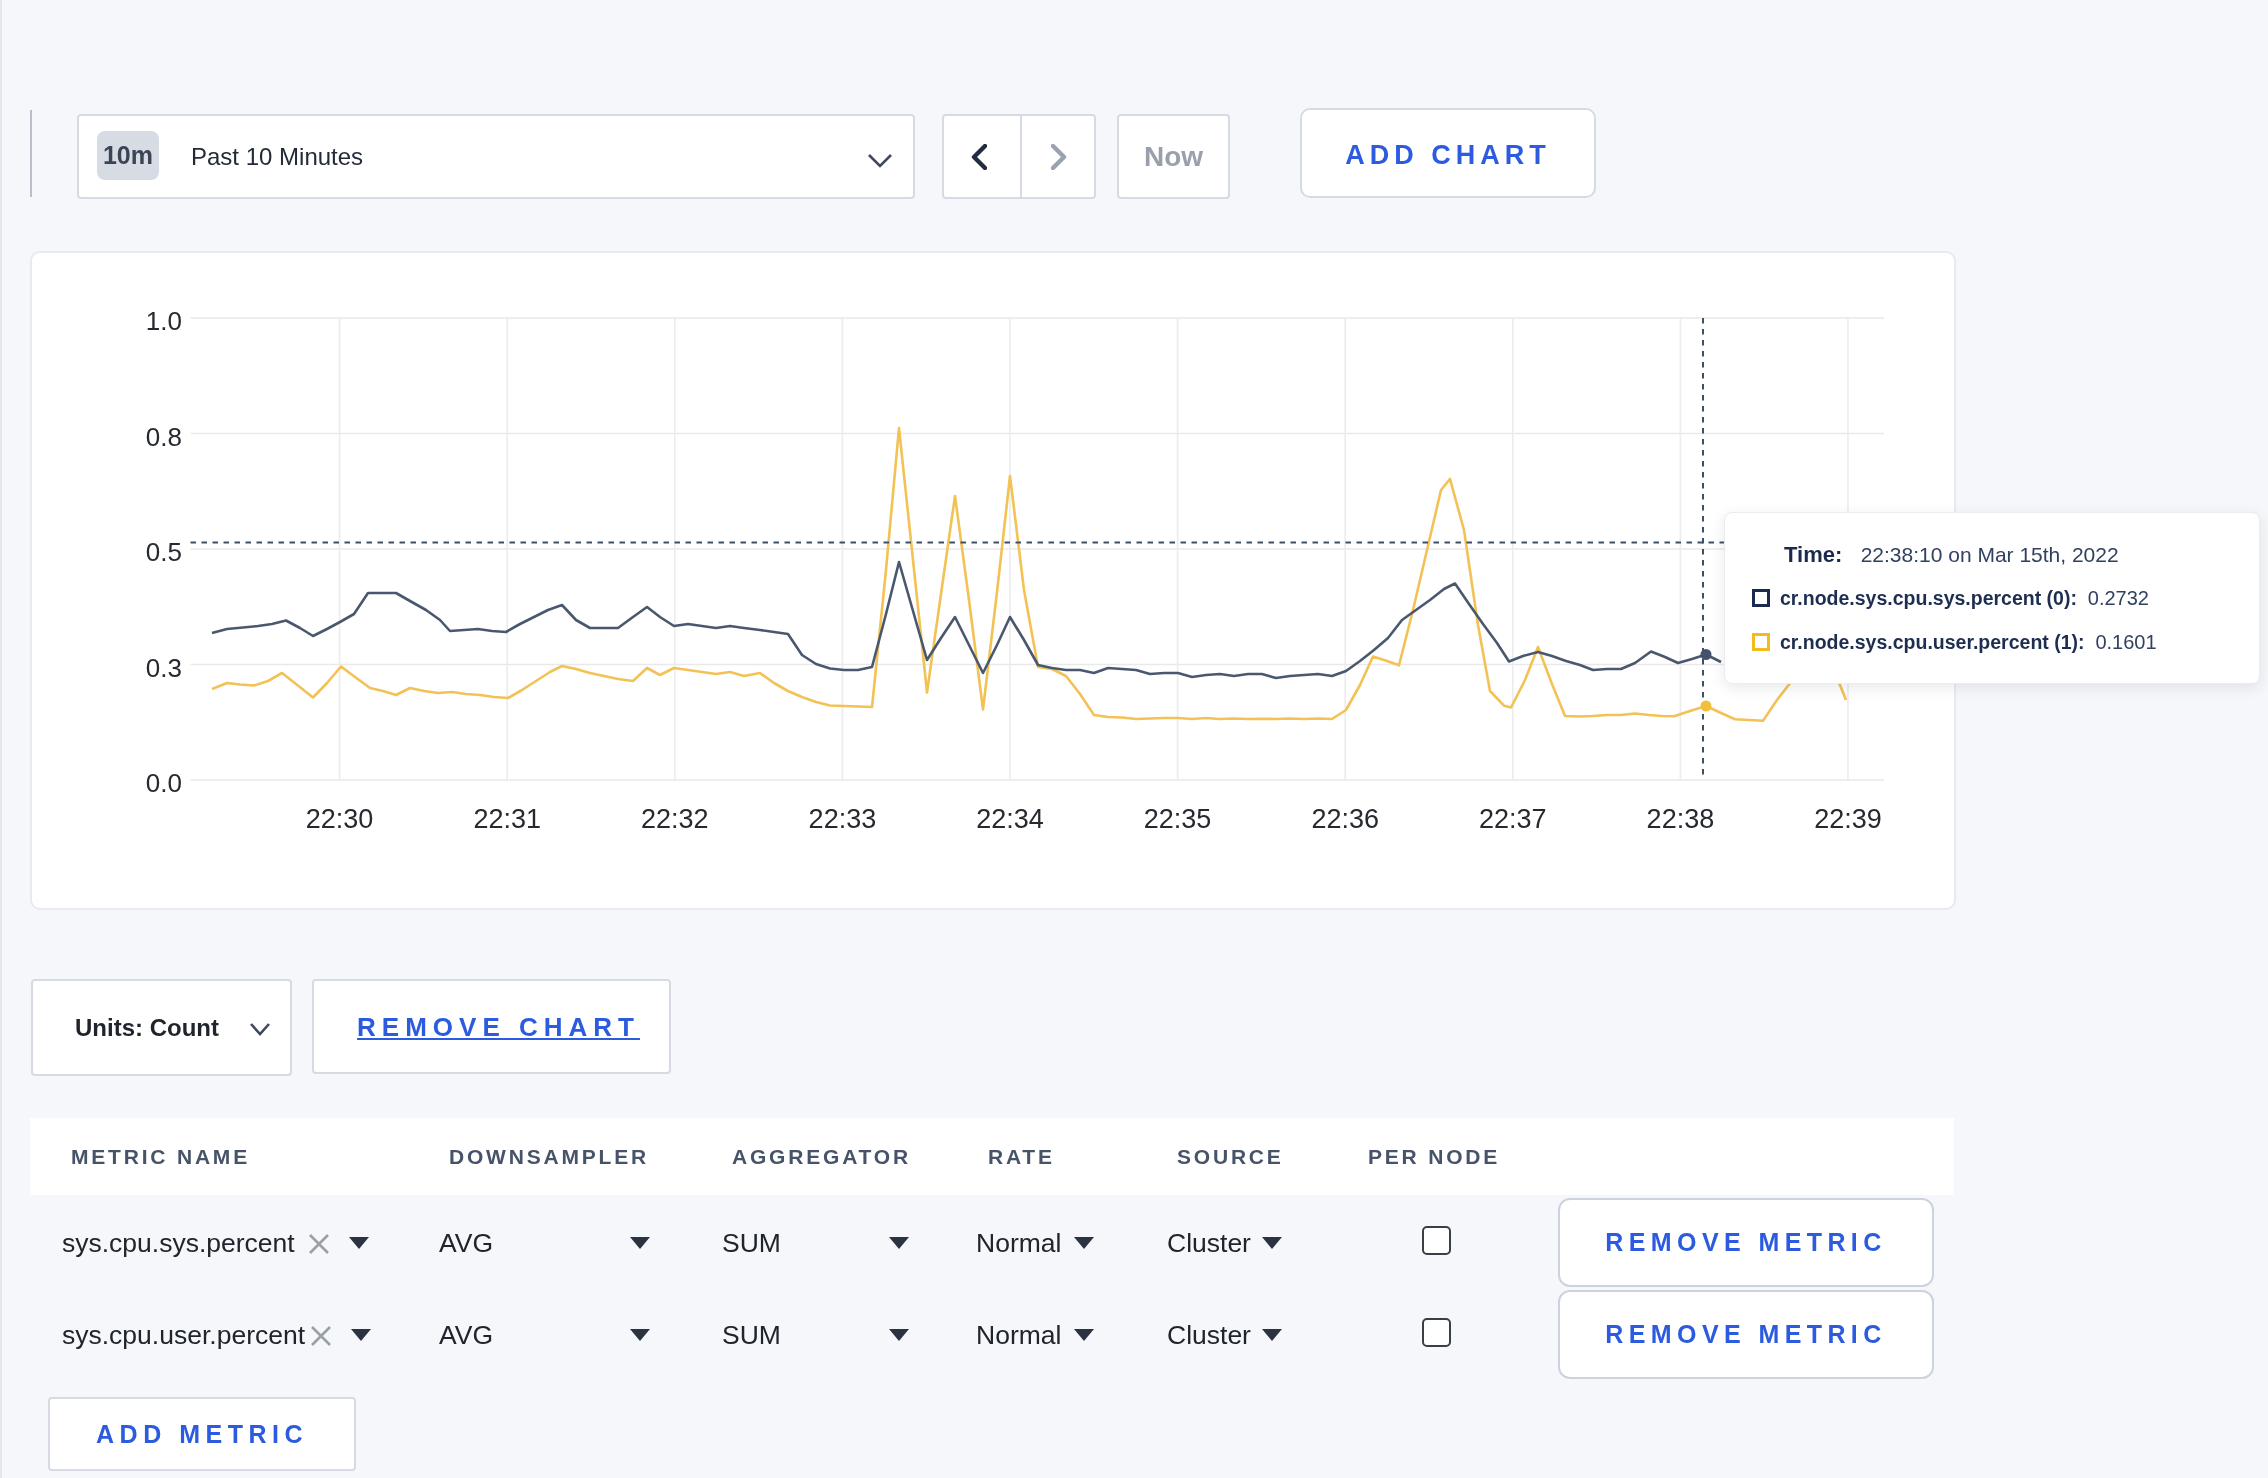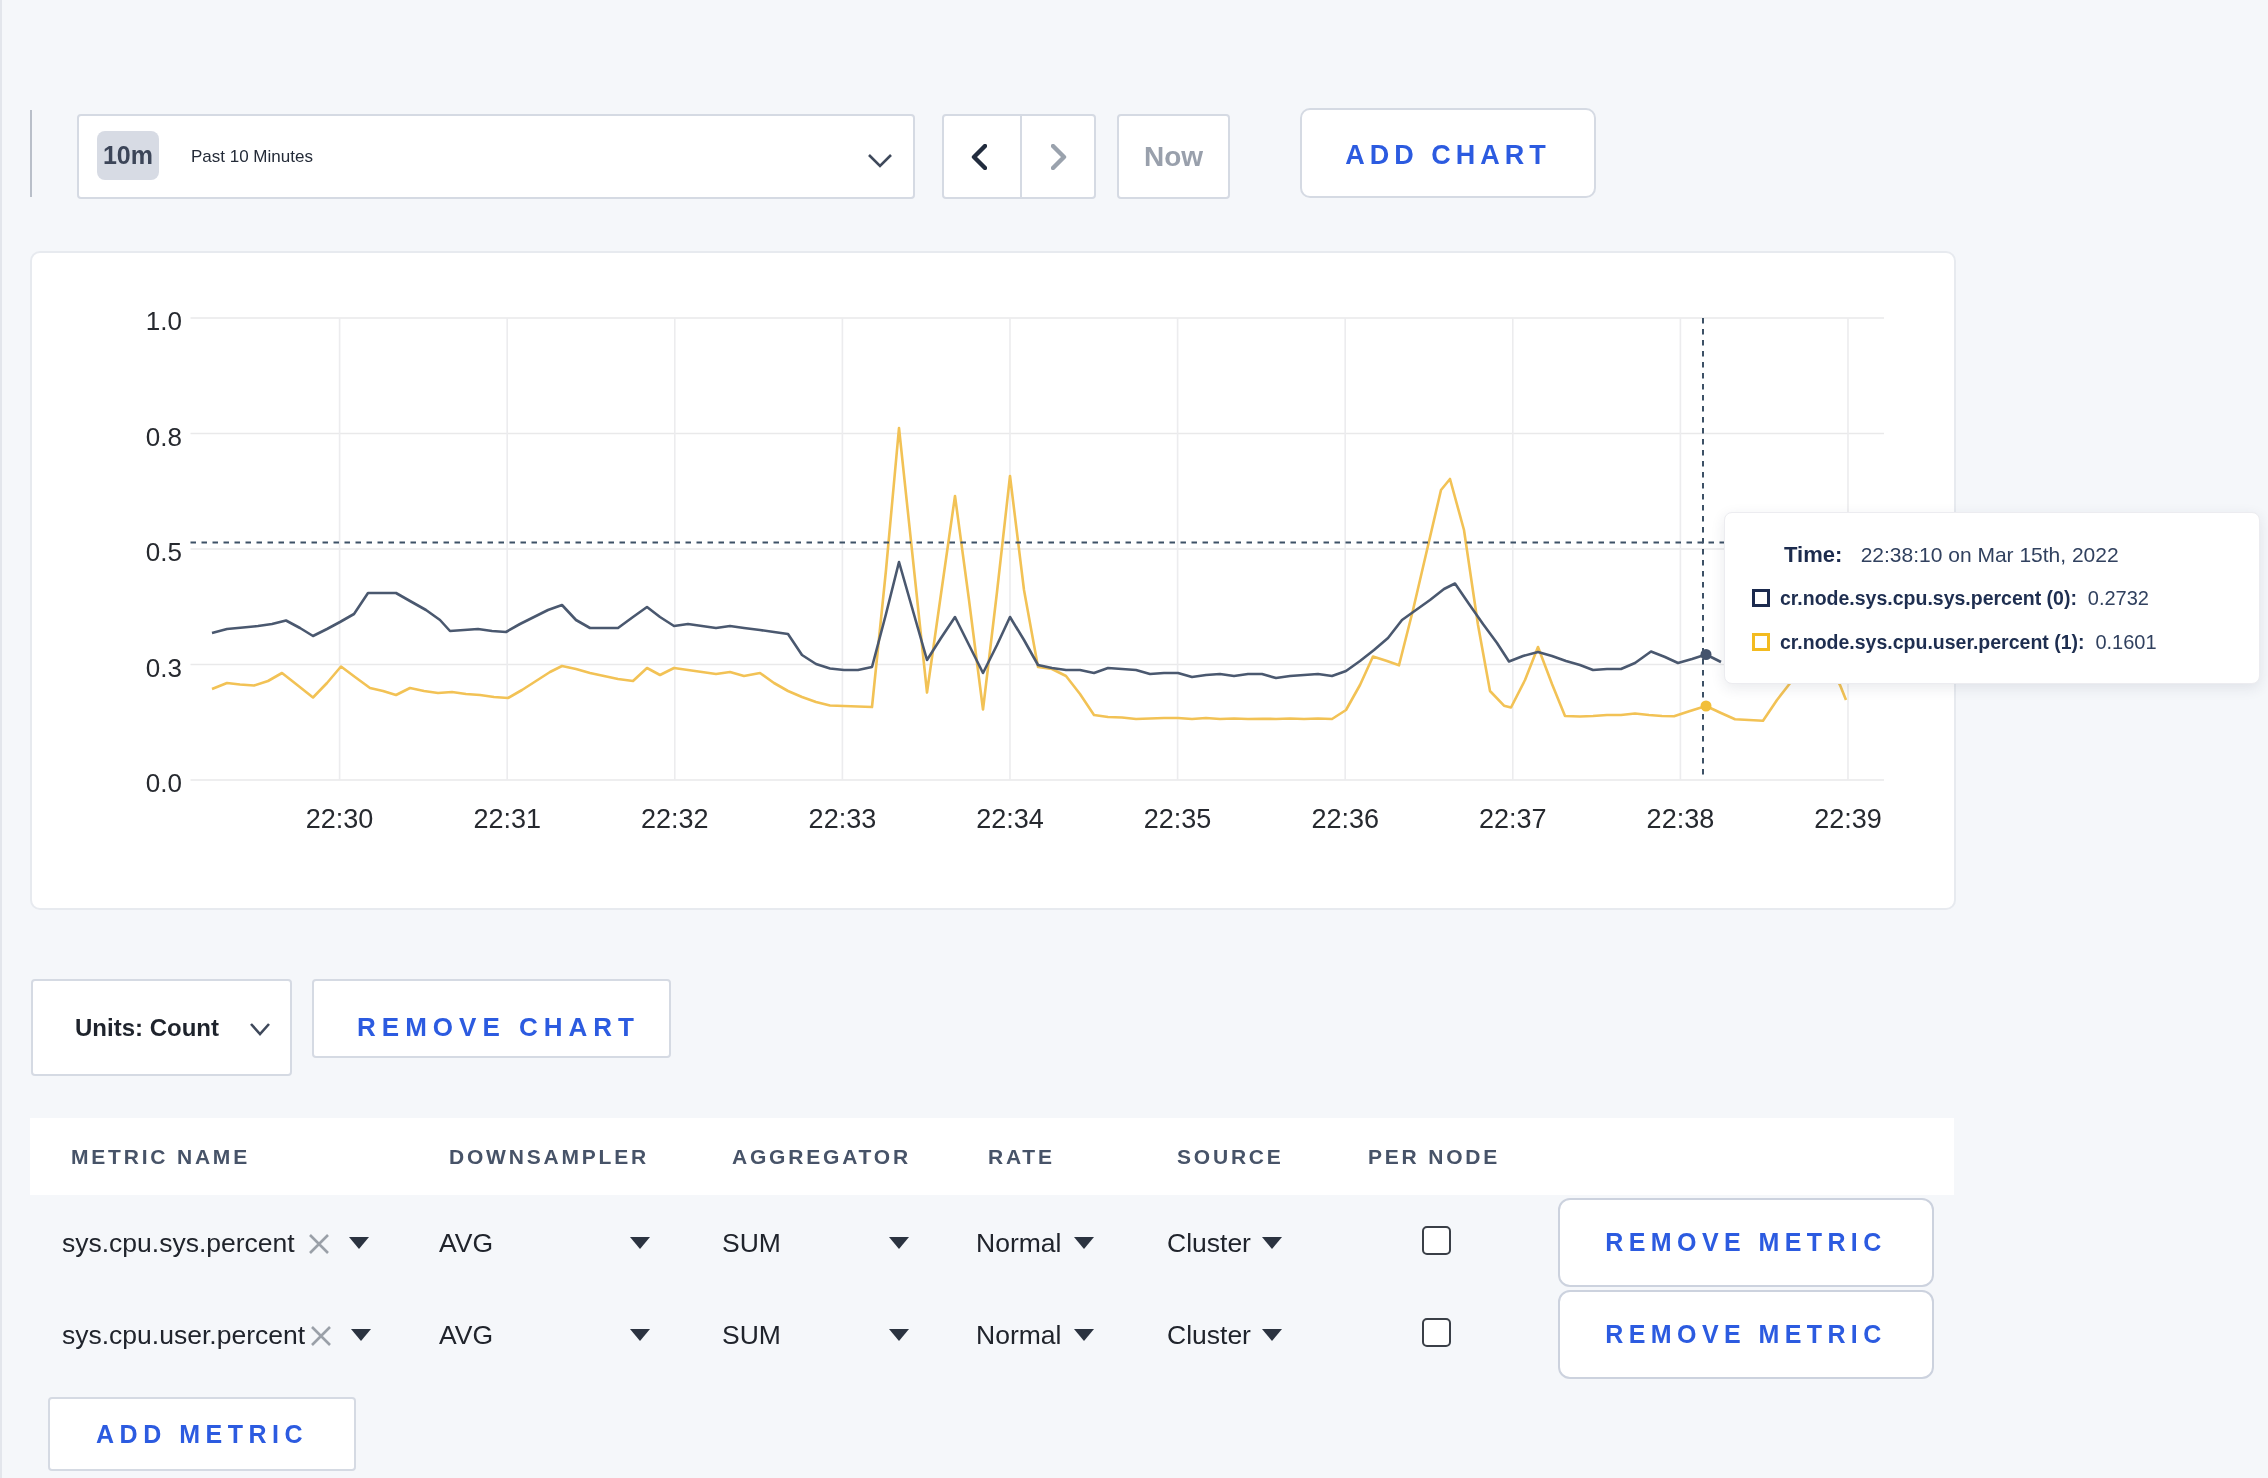--- a/index.html
+++ b/index.html
@@ -4,31 +4,31 @@
 <style>
   * { margin:0; padding:0; box-sizing:border-box; }
   html,body { width:2268px; height:1478px; background:#f5f7fa; font-family:"Liberation Sans", sans-serif; overflow:hidden; }
   #page { position:relative; width:2268px; height:1478px; background:#f5f7fa; }
   .leftedge { position:absolute; left:0; top:0; width:2px; height:1478px; background:#e3e6ec; }
   h1.title { position:absolute; left:32px; top:4px; font-size:45px; font-weight:400; color:#1b2028; letter-spacing:0px; }
   .accent { position:absolute; left:30px; top:110px; width:2px; height:87px; background:#b9bfc9; }
   .box { position:absolute; background:#fff; border:2px solid #d5dae3; border-radius:4px; }
   .dd-time { left:77px; top:114px; width:838px; height:85px; }
   .badge10m { position:absolute; left:18px; top:15px; width:62px; height:49px; background:#d7dbe4; border-radius:8px; color:#3c4558; font-weight:bold; font-size:25px; text-align:center; line-height:49px; }
-  .pastTxt { position:absolute; left:112px; top:0; line-height:81px; font-size:17px; color:#242b38; }
+  .pastTxt { position:absolute; left:112px; top:0; line-height:81px; font-size:24px; color:#242b38; }
   .arrowbox { left:942px; top:114px; width:154px; height:85px; }
   .arrowdiv { position:absolute; left:76px; top:0px; width:2px; height:81px; background:#d5dae3; }
   .nowbox { left:1117px; top:114px; width:113px; height:85px; color:#99a0ac; font-size:28px; font-weight:600; text-align:center; line-height:81px; }
   .addchart { left:1300px; top:108px; width:296px; height:90px; color:#2c5be0; font-size:27px; font-weight:600; letter-spacing:5px; text-align:center; line-height:91px; border-radius:10px; }
   .card { position:absolute; left:30px; top:251px; width:1926px; height:659px; background:#fff; border:2px solid #e7eaef; border-radius:10px; }
   #chartsvg { position:absolute; left:0; top:0; }
   .tooltip { position:absolute; left:1724px; top:512px; width:536px; height:172px; background:#fff; border:1px solid #ececf0; border-radius:8px; box-shadow:0 4px 14px rgba(40,50,80,0.10); }
   .unitsbox { left:31px; top:979px; width:261px; height:97px;text-align:right; }
   .unitsTxt { position:absolute; left:42px; top:0; line-height:93px; font-size:24px; font-weight:bold; color:#1e232c; }
-  .removechart { left:312px; padding-left:14px; top:979px; width:359px; height:79px; color:#2c5be0; font-size:26px; font-weight:600; letter-spacing:6px; text-align:center; line-height:93px; }
+  .removechart { left:312px; padding-left:14px; top:979px; width:359px; height:95px; color:#2c5be0; font-size:26px; font-weight:600; letter-spacing:6px; text-align:center; line-height:93px;text-decoration:underline; }
   .thead { position:absolute; left:30px; top:1118px; width:1924px; height:77px; background:#fff; }
   .th { position:absolute; top:0; line-height:77px; font-size:21px; font-weight:bold; letter-spacing:2.8px; color:#475368; }
   .rowtxt { position:absolute; font-size:26.5px; color:#20242c; }
   .tri { position:absolute; width:0; height:0; border-left:10px solid transparent; border-right:10px solid transparent; border-top:12px solid #2b3340; }
   .checkbox { position:absolute; width:29px; height:29px; background:#fff; border:2.5px solid #3a3f47; border-radius:5px; }
   .rmbtn { position:absolute; left:1558px; width:376px; height:89px; background:#fff; border:2px solid #ccd2de; border-radius:12px; color:#2c5be0; font-size:25px; font-weight:600; letter-spacing:5.4px; text-align:center; }
   .addmetric { left:48px; top:1397px; width:308px; height:74px; color:#2c5be0; font-size:25px; font-weight:600; letter-spacing:5.5px; text-align:center; line-height:70px; }
 </style>
 </head>
 <body>

